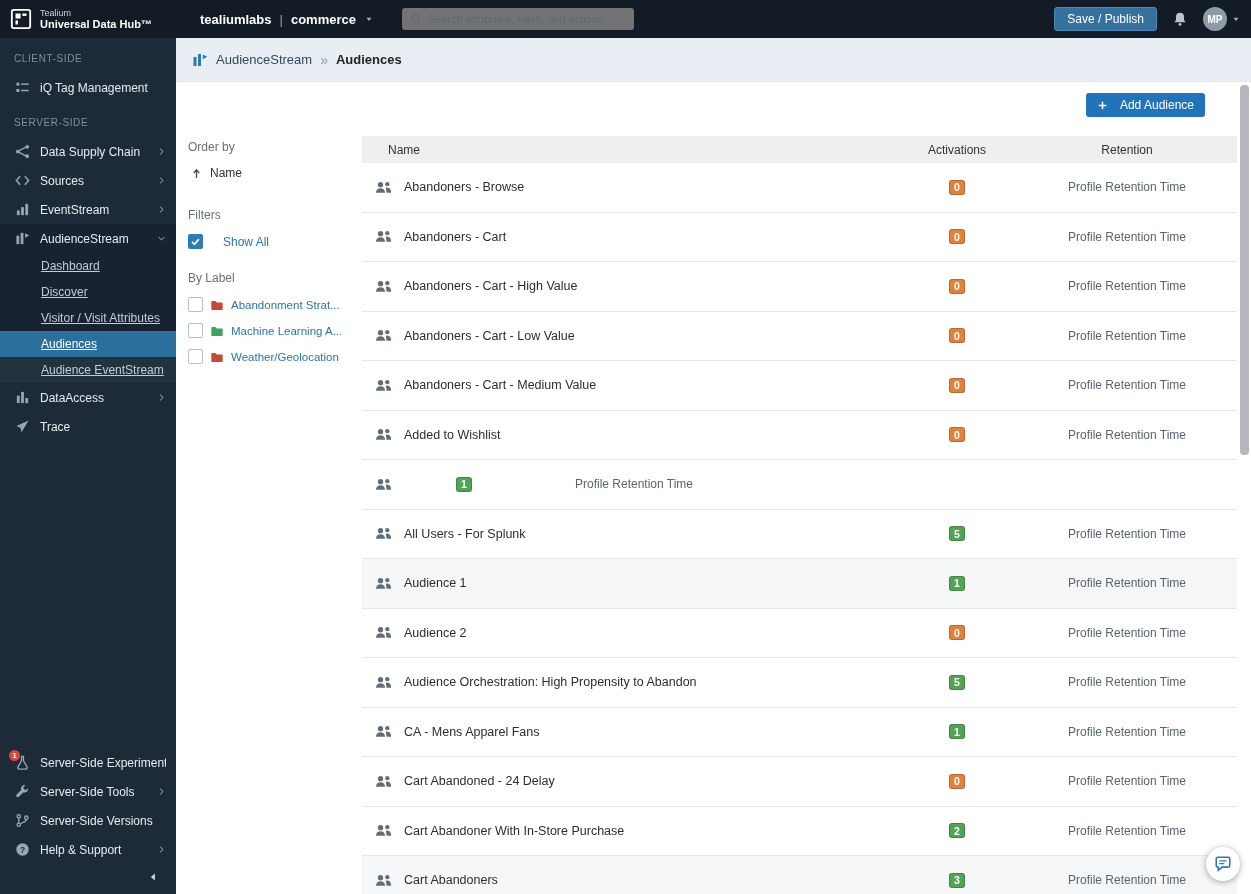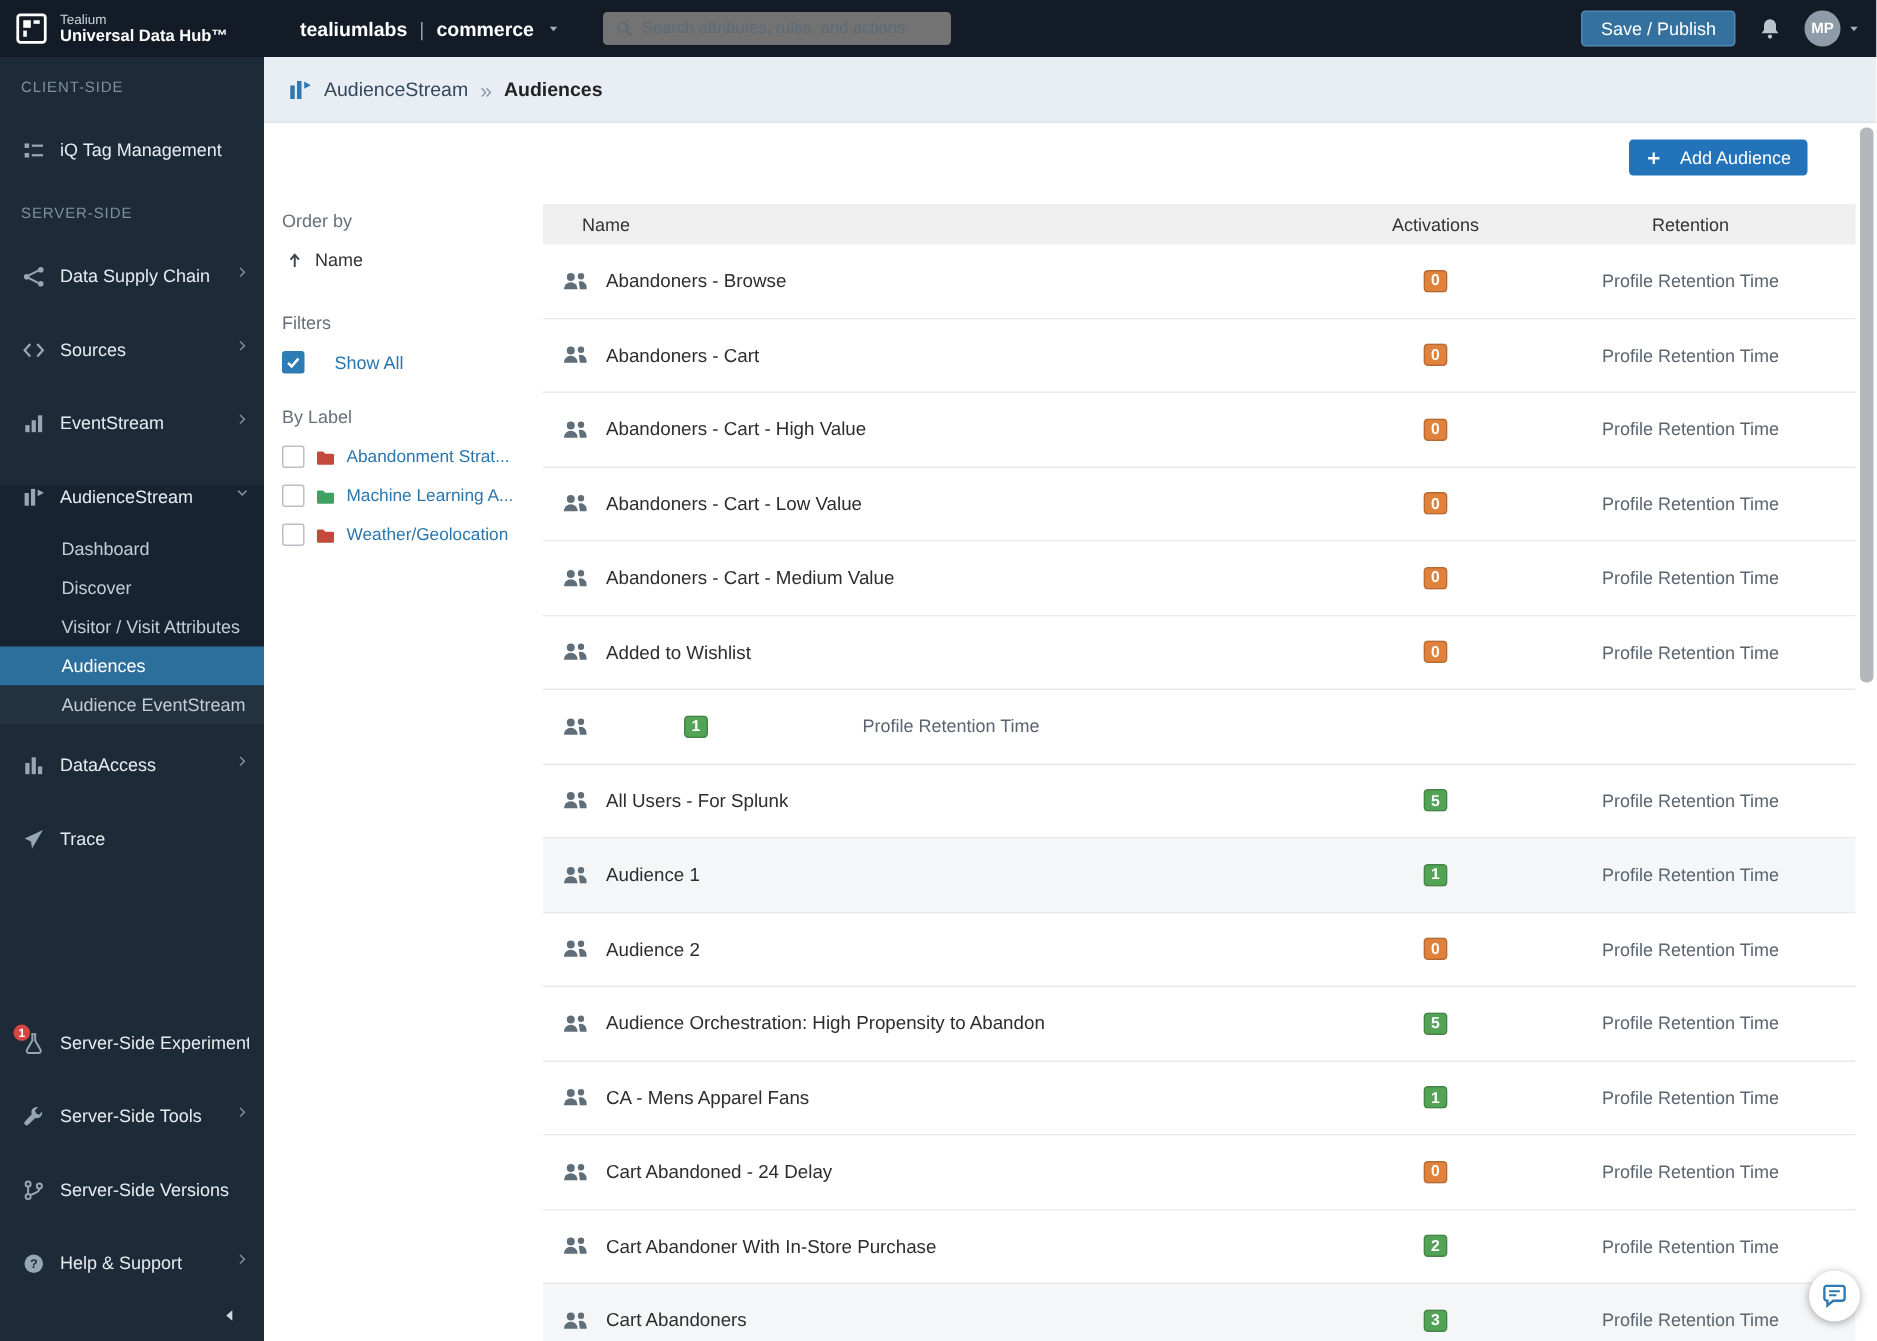--- a/index.html
+++ b/index.html
@@ -24,29 +24,29 @@
   .bell svg { width:16px; height:16px; color:#b9c4cc; display:block; cursor:pointer; }
   .avatar-wrap { display:flex; align-items:center; gap:4px; cursor:pointer; }
   .avatar { width:24px; height:24px; border-radius:50%; background:#8d9ca8; display:flex; align-items:center; justify-content:center; font-size:10px; font-weight:bold; color:#fff; }
 
   
   .app { display:flex; height:856px; }
 
   
   .sidebar { width:176px; flex:0 0 176px; background:#1d2a37; color:#dbe3e9; display:flex; flex-direction:column; justify-content:space-between; }
   .sb-section { padding:15px 14px 9px; font-size:10px; color:#7e909d; letter-spacing:0.6px; }
-  .sb-item { height:29px; display:flex; align-items:flex-start; gap:10px; padding:0 10px 0 15px; cursor:pointer;margin-top:20px; }
+  .sb-item { height:29px; display:flex; align-items:center; gap:10px; padding:0 10px 0 15px; cursor:pointer; }
   .sb-item.expanded { background:#172330; }
   .sb-iconwrap { position:relative; width:15px; height:15px; flex:0 0 auto; }
   .sb-iconwrap .sb-icon svg { width:15px; height:15px; color:#97a7b2; display:block; }
   .sb-badge { position:absolute; top:-5px; left:-6px; background:#d64541; color:#fff; font-size:8px; font-weight:bold; width:11px; height:11px; border-radius:50%; display:flex; align-items:center; justify-content:center; }
   .sb-label { flex:1; color:#e6ecf0; font-size:12px; white-space:nowrap; overflow:hidden; }
   .sb-chevron svg { width:9px; height:9px; color:#7e909d; display:block; }
   .sb-subitem { height:26px; display:flex; align-items:center; padding-left:41px; background:#172330; cursor:pointer; }
-  .sb-sublabel { color:#c2cdd5; font-size:12px; white-space:nowrap; }
+  .sb-sublabel { color:#c2cdd5; font-size:12px; white-space:nowrap;text-decoration:underline; }
   .sb-subitem.active { background:#2b6f9d; }
   .sb-subitem.active .sb-sublabel { color:#fff; }
   .sb-subitem.highlight { background:#22323f; }
   .collapse-row { height:26px; display:flex; align-items:center; justify-content:flex-end; padding-right:18px; cursor:pointer; margin-bottom:4px; }
   .collapse-row svg { width:10px; height:10px; color:#cfd8de; display:block; }
 
   
   .main { flex:1; display:flex; flex-direction:column; background:#fff; min-width:0; }
   .breadcrumb-bar { height:44px; flex:0 0 44px; background:#e9eef4; border-bottom:1px solid #dde4ea; display:flex; align-items:center; gap:8px; padding-left:16px; }
   .bc-icon svg { width:16px; height:16px; color:#2e79b2; display:block; }

